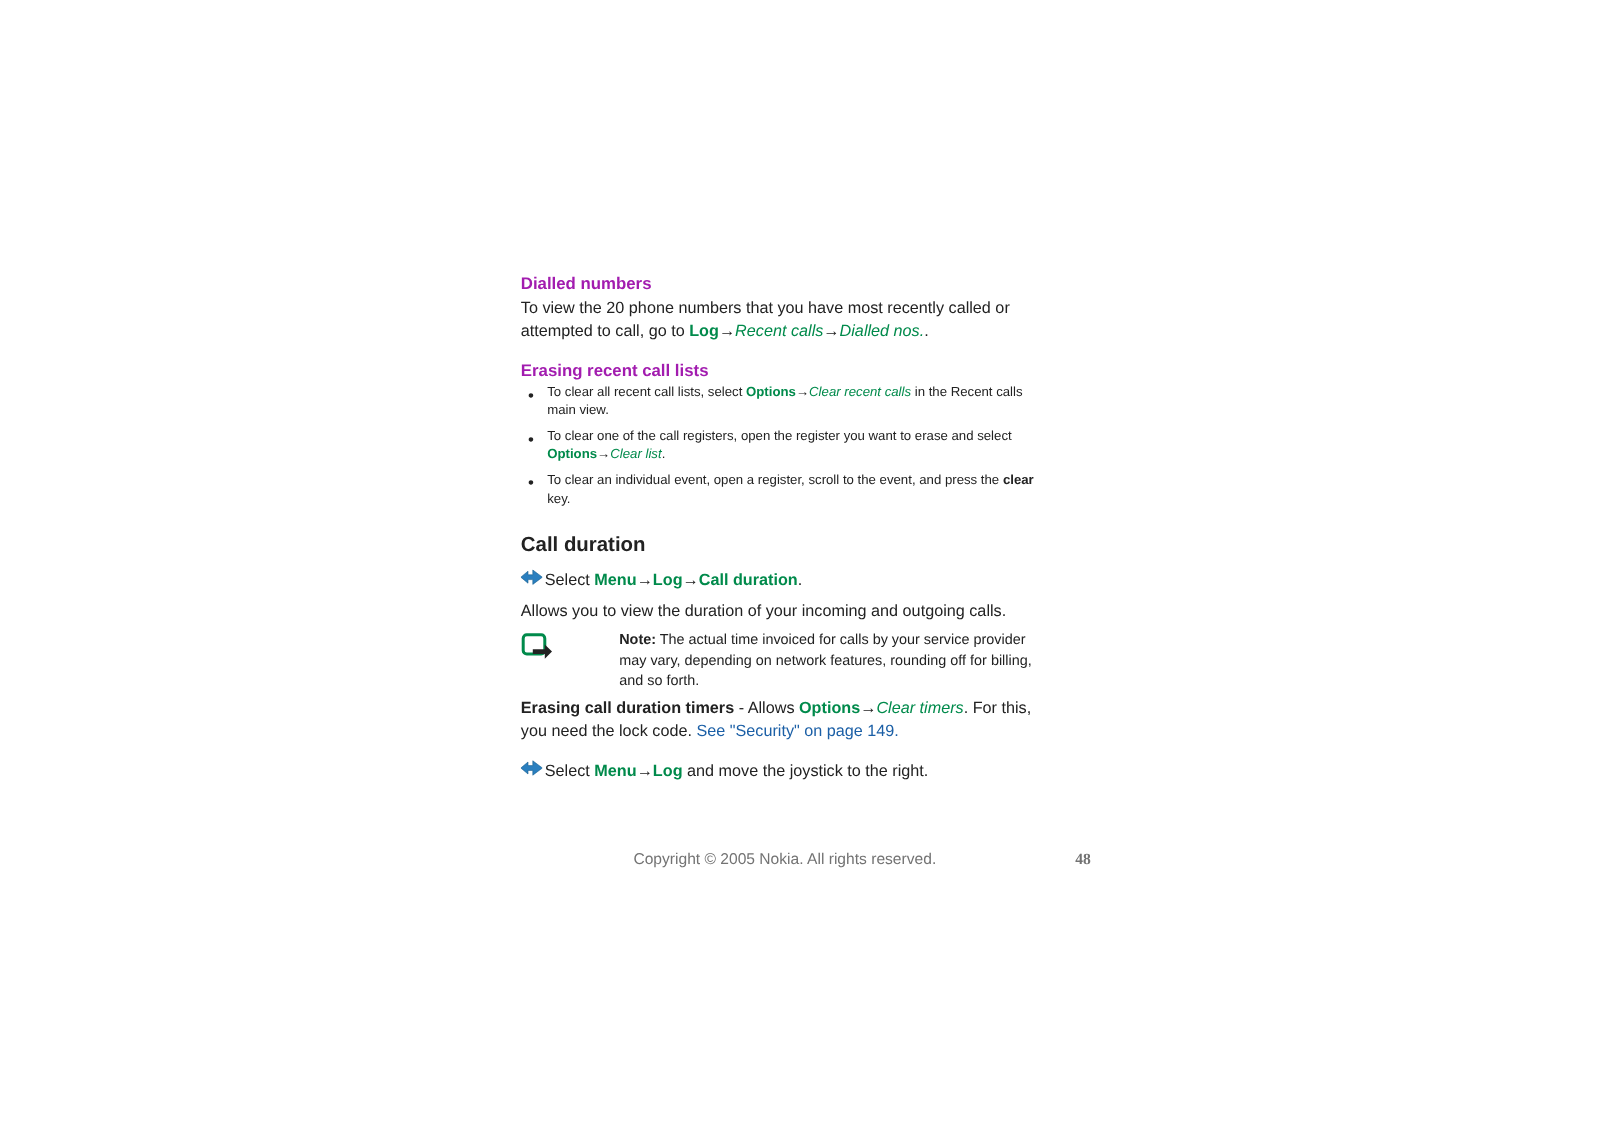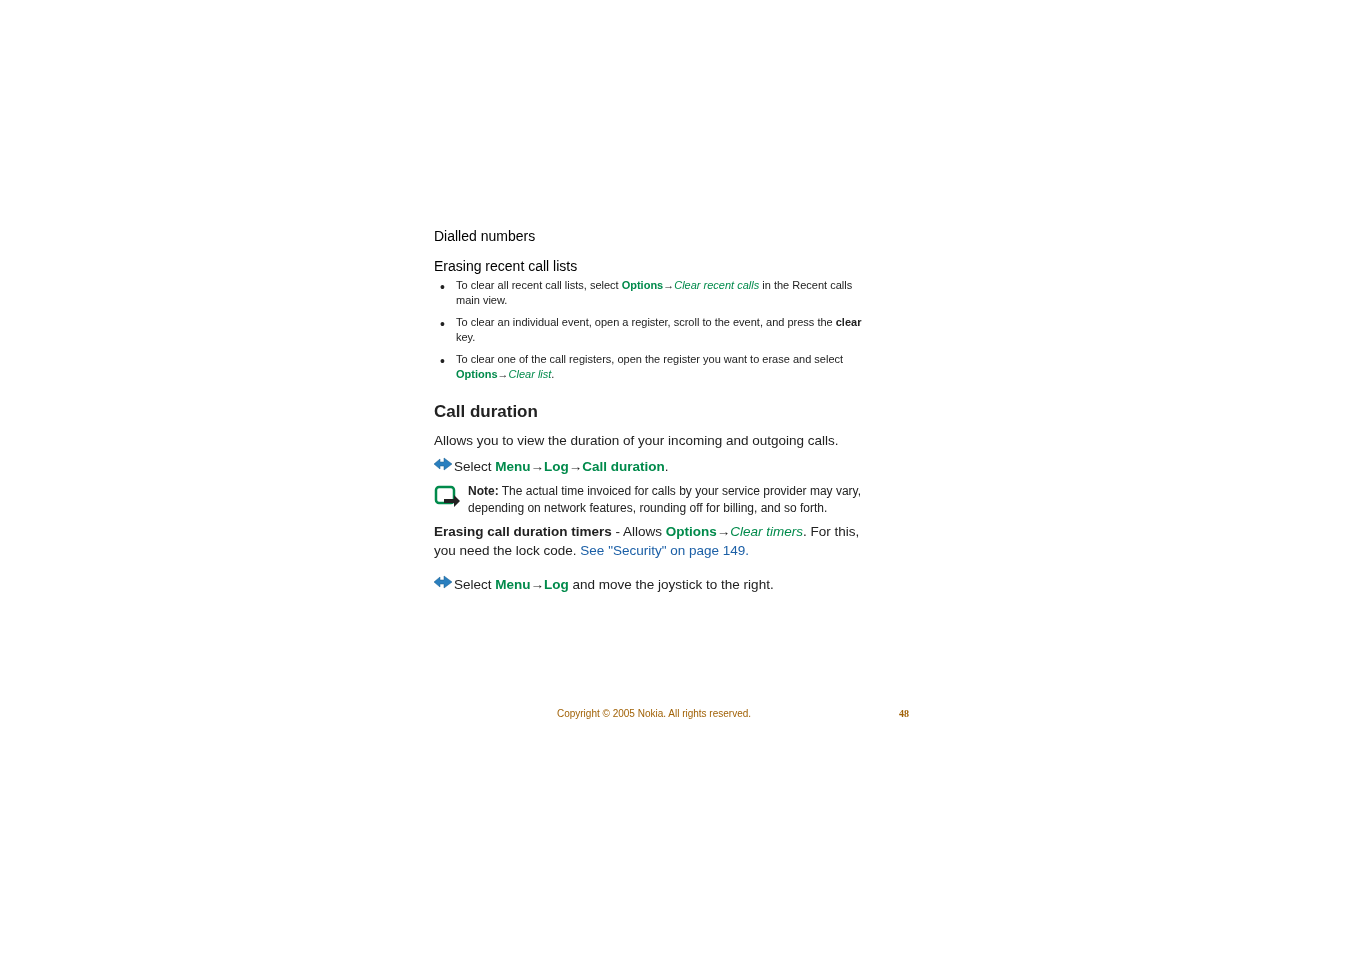--- a/index.html
+++ b/index.html
@@ -14,23 +14,23 @@
       height: 954px;
       position: relative;
     }
     .page-content {
       position: absolute;
       left: 434px;
       top: 228px;
       width: 440px;
     }
     .subheading {
-      font-weight: normal;
+      font-weight: bold;
       font-size: 14px;
-      color: #000000;
+      color: #a21caf;
       margin-bottom: 4px;
     }
     .body-text {
       font-size: 13.5px;
       color: #222;
       line-height: 1.4;
     }
     .section {
       margin-bottom: 14px;
     }
@@ -87,31 +87,32 @@
     }
     .note-icon {
       flex-shrink: 0;
       margin-right: 6px;
       margin-top: 2px;
     }
     .note-text {
       font-size: 12px;
       color: #222;
       line-height: 1.4;
+      margin-left: 48px;
     }
     .arrow {
       font-family: Arial, sans-serif;
     }
     .footer {
       position: absolute;
       top: 708px;
       left: 434px;
       width: 440px;
-      font-size: 10px;
-      color: #a16207;
+      font-size: 13px;
+      color: #737373;
     }
     .footer-copy {
       text-align: center;
     }
     .footer-page {
       position: absolute;
       right: -35px;
       top: 0;
       font-weight: bold;
       font-family: Liberation Serif, serif;
@@ -120,47 +121,50 @@
       margin-bottom: 6px;
     }
   </style>
 </head>
 <body>
 
 <div class="page-content">
 
   <div class="section">
     <div class="subheading">Dialled numbers</div>
+    <div class="body-text">
+      <span>To view the 20 phone numbers that you have most recently called or attempted to call, go to </span><span class="green-bold">Log</span><span class="arrow">→</span><span class="green-italic">Recent calls</span><span class="arrow">→</span><span class="green-italic">Dialled nos.</span><span>.</span>
+    </div>
   </div>
 
   <div class="section">
     <div class="subheading">Erasing recent call lists</div>
     <ul>
       <li>
         <span>To clear all recent call lists, select </span><span class="green-bold">Options</span><span class="arrow">→</span><span class="green-italic">Clear recent calls</span><span> in the Recent calls main view.</span>
       </li>
       <li>
-        <span>To clear an individual event, open a register, scroll to the event, and press the </span><span class="bold">clear</span><span> key.</span>
+        <span>To clear one of the call registers, open the register you want to erase and select </span><span class="green-bold">Options</span><span class="arrow">→</span><span class="green-italic">Clear list</span><span>.</span>
       </li>
       <li>
-        <span>To clear one of the call registers, open the register you want to erase and select </span><span class="green-bold">Options</span><span class="arrow">→</span><span class="green-italic">Clear list</span><span>.</span>
+        <span>To clear an individual event, open a register, scroll to the event, and press the </span><span class="bold">clear</span><span> key.</span>
       </li>
     </ul>
   </div>
 
   <div class="section">
     <div class="heading">Call duration</div>
-    <div class="body-text" style="margin-bottom:6px;">Allows you to view the duration of your incoming and outgoing calls.</div>
     <div class="body-text nav-line">
       <span class="nav-icon">
         <svg width="18" height="14" viewBox="0 0 18 14">
           <path d="M0 7 L6 2 L6 5 L10 5 L10 1 L18 7 L10 13 L10 9 L6 9 L6 12 Z" fill="#2a7fbf" stroke="#1a5f8f" stroke-width="0.5"></path>
         </svg>
       </span><span>Select </span><span class="green-bold">Menu</span><span class="arrow">→</span><span class="green-bold">Log</span><span class="arrow">→</span><span class="green-bold">Call duration</span><span>.</span>
     </div>
+    <div class="body-text" style="margin-bottom:6px;">Allows you to view the duration of your incoming and outgoing calls.</div>
     <div class="note-block">
       <span class="note-icon">
         <svg width="28" height="24" viewBox="0 0 28 24">
           <rect x="2" y="2" width="18" height="16" rx="3" fill="none" stroke="#008a4b" stroke-width="2.5"></rect>
           <path d="M10 14 L20 14 L20 10 L26 16 L20 22 L20 18 L10 18 Z" fill="#222"></path>
         </svg>
       </span>
       <div class="note-text">
         <span class="bold">Note:</span><span> The actual time invoiced for calls by your service provider may vary, depending on network features, rounding off for billing, and so forth.</span>
       </div>

